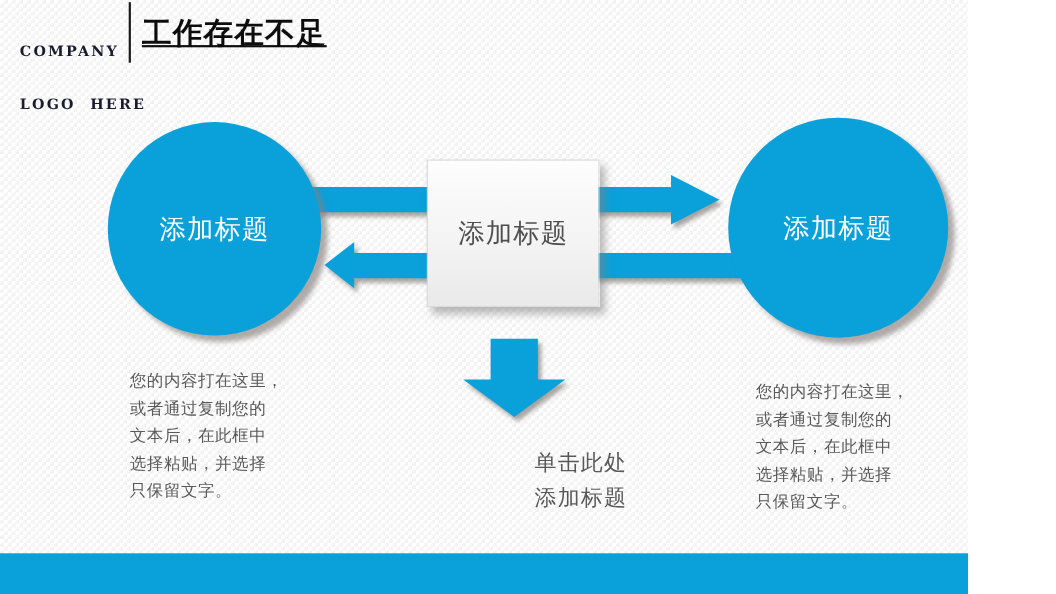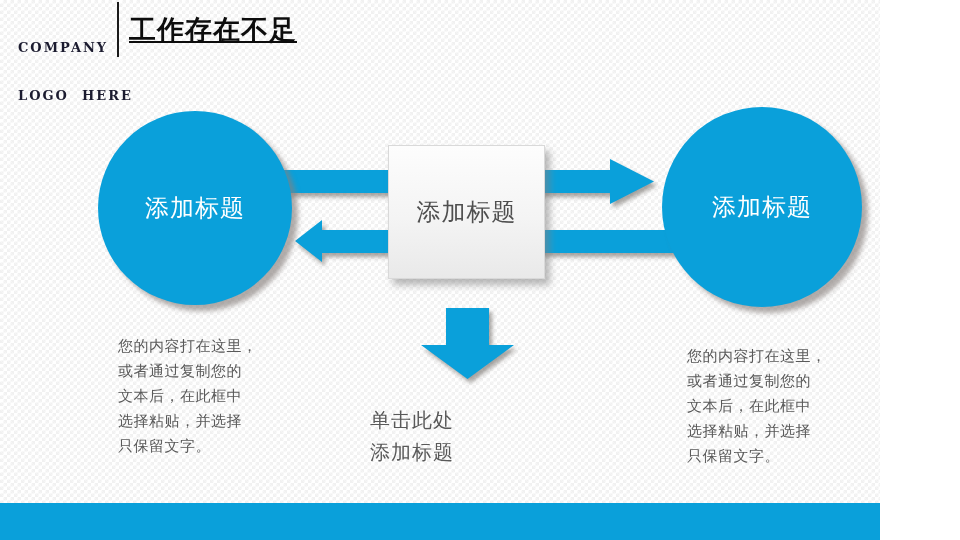--- a/index.html
+++ b/index.html
@@ -43,21 +43,21 @@
     position:absolute;z-index:3;left:388px;top:145px;width:155px;height:132px;
     background:linear-gradient(180deg,#fdfdfd 0%,#f4f4f4 55%,#e9e9e9 100%);
     border:1px solid #d9d9d9;
     box-shadow:5px 6px 7px rgba(130,130,130,0.55);
     display:flex;align-items:center;justify-content:center;
     color:#4f4f4f;font-size:24px;letter-spacing:1px;
   }
   
   .caption{
     position:absolute;left:370px;top:404px;width:200px;z-index:2;
-    text-align:left;color:#595959;font-size:20px;line-height:32px;letter-spacing:1px;
+    text-align:right;color:#595959;font-size:20px;line-height:32px;letter-spacing:1px;
   }
   
   .para{
     position:absolute;z-index:2;color:#595959;font-size:15px;line-height:25px;letter-spacing:0.5px;
   }
   .para.left-para{left:118px;top:334px;}
   .para.right-para{left:687px;top:344px;}
   
   .footer{
     position:absolute;left:0;top:503px;width:960px;height:37px;z-index:4;

